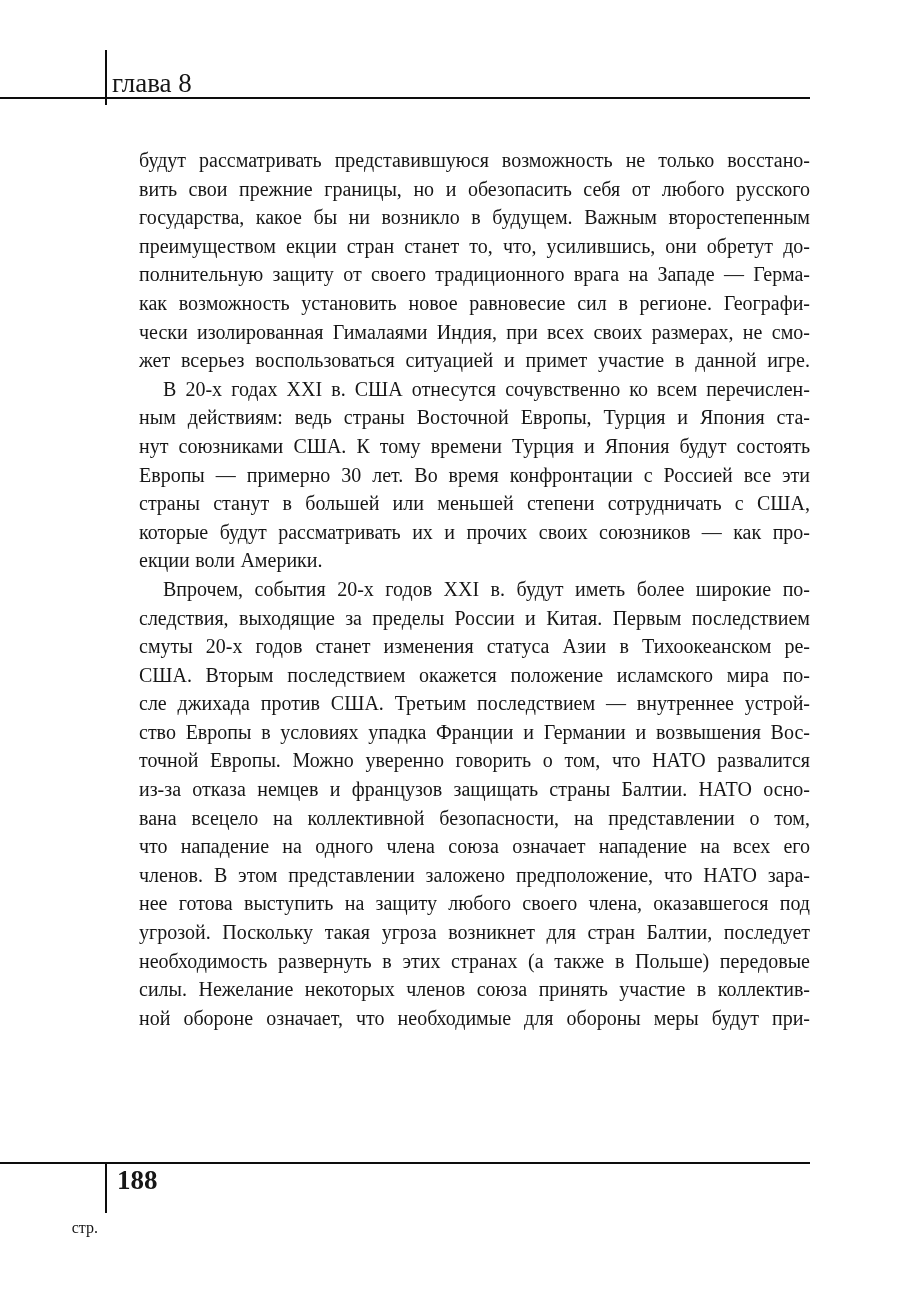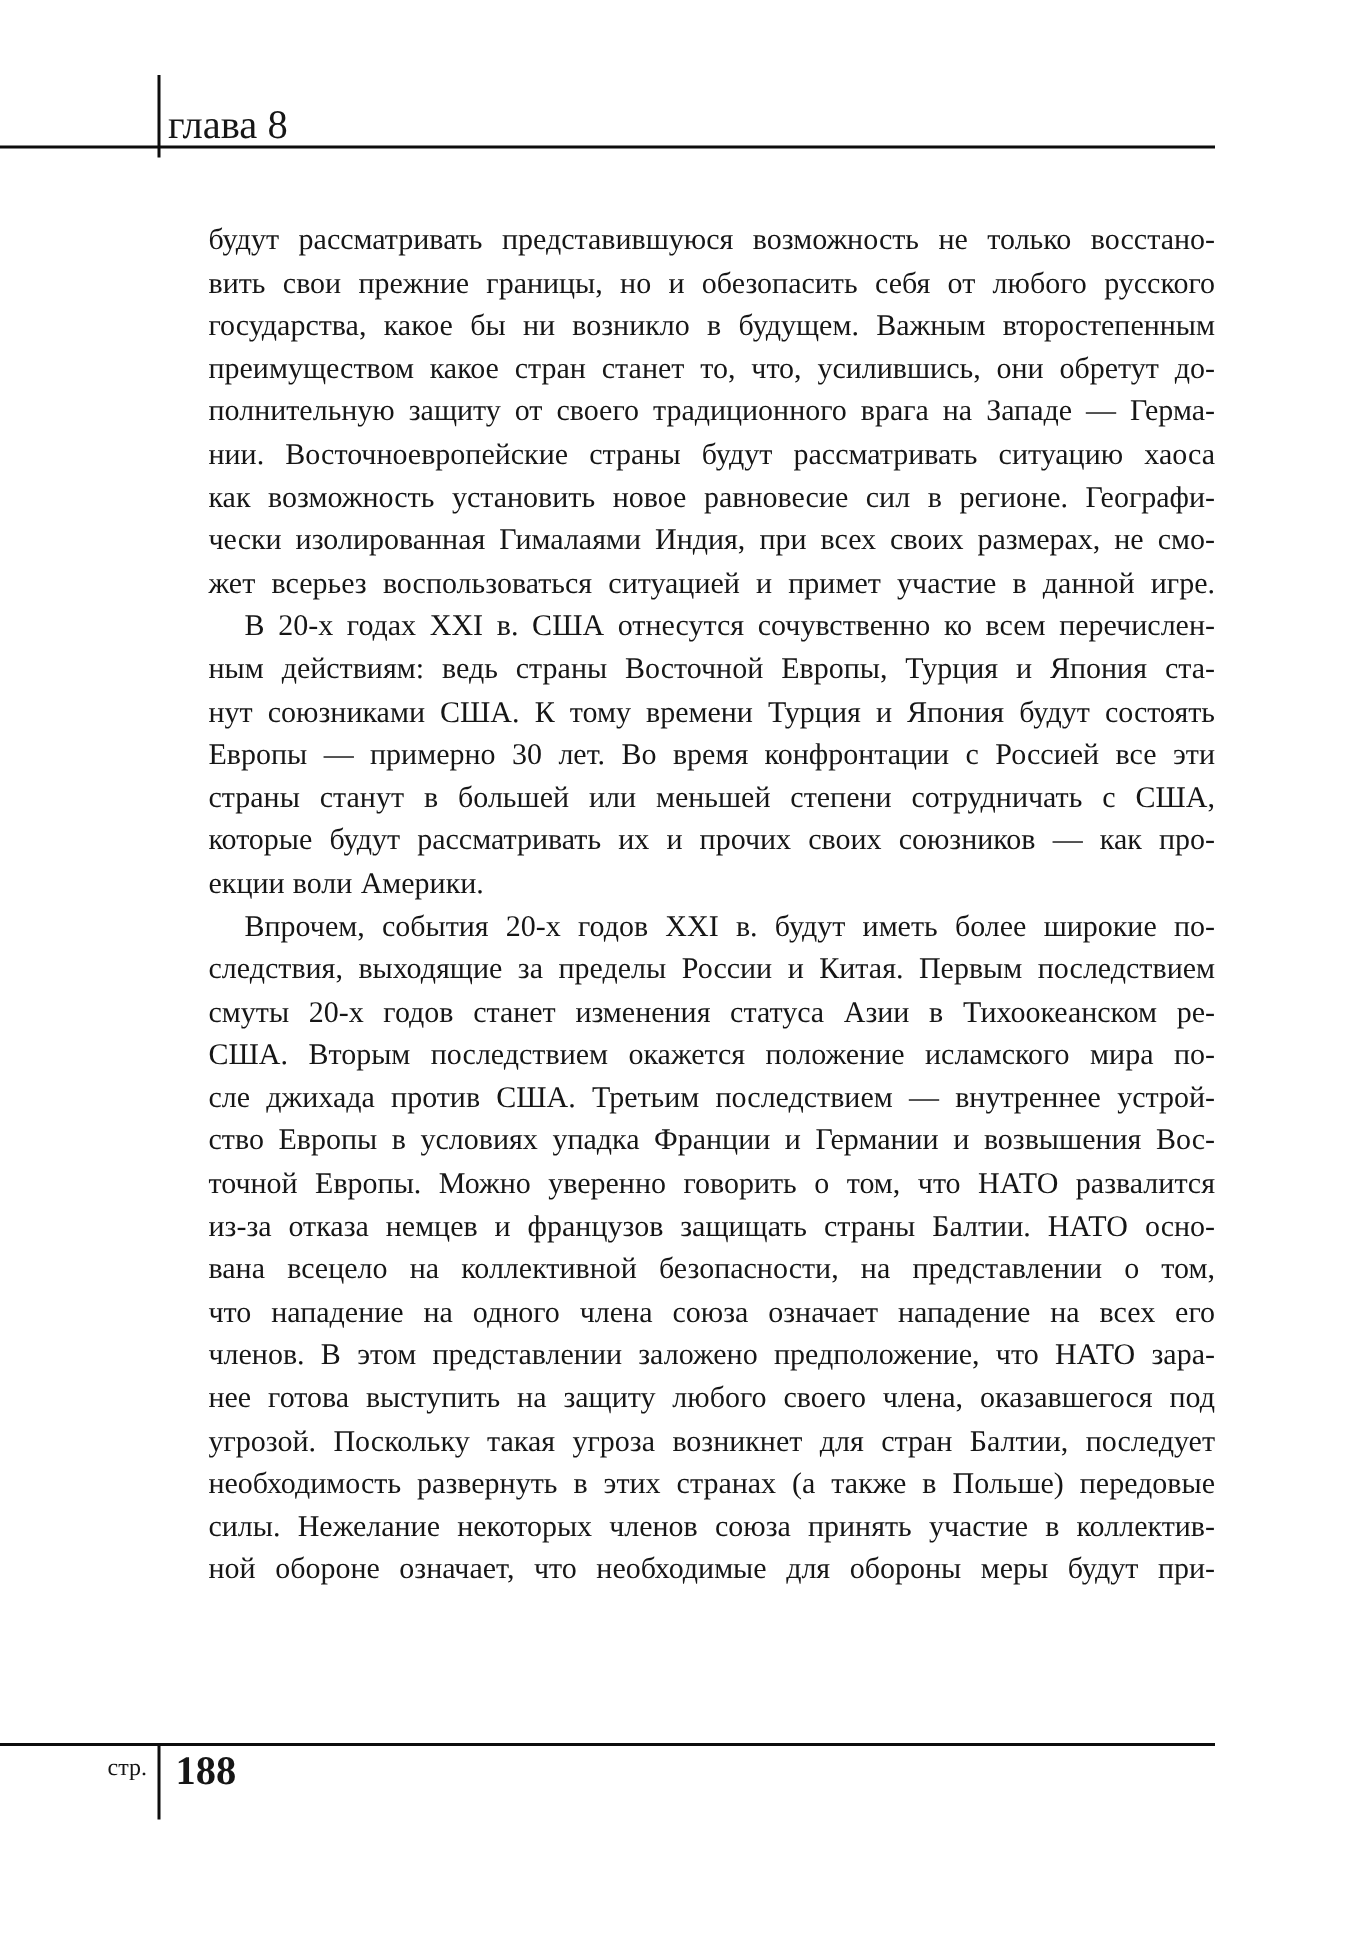--- a/index.html
+++ b/index.html
@@ -20,21 +20,21 @@
   .rule-v {
     position: absolute; width: 2px; background: #0d0d0d;
   }
   .header-vbar { left: 105px; top: 50px; height: 55px; }
   .footer-vbar { left: 105px; top: 1163px; height: 50px; }
   .chapter {
     position: absolute; left: 112px; top: 72px;
     font-size: 27px; line-height: 22px;
   }
   .page-label {
-    position: absolute; left: 58px; top: 1170px; width: 40px;
+    position: absolute; left: 58px; top: 1219px; width: 40px;
     text-align: right; font-size: 16px; line-height: 18px;
   }
   .page-number {
     position: absolute; left: 117px; top: 1166px;
     font-size: 27px; line-height: 29px; font-weight: bold;
   }
   .body-text {
     position: absolute; left: 105px; top: 146px; width: 705px;
   }
   .para { margin: 0; padding: 0; }
@@ -56,23 +56,22 @@
 
   <div class="rule-v header-vbar"></div>
   <span class="chapter">глава 8</span>
   <div class="rule-h header-rule"></div>
 
   <main class="body-text">
     <div class="para">
       <div class="line">будут рассматривать представившуюся возможность не только восстано-</div>
       <div class="line">вить свои прежние границы, но и обезопасить себя от любого русского</div>
       <div class="line">государства, какое бы ни возникло в будущем. Важным второстепенным</div>
-      <div class="line">преимуществом какое стран станет то, что, усилившись, они обретут до-</div>
+      <div class="line">преимуществом екции стран станет то, что, усилившись, они обретут до-</div>
       <div class="line">полнительную защиту от своего традиционного врага на Западе — Герма-</div>
-      <div class="line">нии. Восточноевропейские страны будут рассматривать ситуацию хаоса</div>
       <div class="line">как возможность установить новое равновесие сил в регионе. Географи-</div>
       <div class="line">чески изолированная Гималаями Индия, при всех своих размерах, не смо-</div>
       <div class="line">жет всерьез воспользоваться ситуацией и примет участие в данной игре.</div>
     </div>
     <div class="para">
       <div class="line first-indent">В 20-х годах XXI в. США отнесутся сочувственно ко всем перечислен-</div>
       <div class="line">ным действиям: ведь страны Восточной Европы, Турция и Япония ста-</div>
       <div class="line">нут союзниками США. К тому времени Турция и Япония будут состоять</div>
       <div class="line">Европы — примерно 30 лет. Во время конфронтации с Россией все эти</div>
       <div class="line">страны станут в большей или меньшей степени сотрудничать с США,</div>

